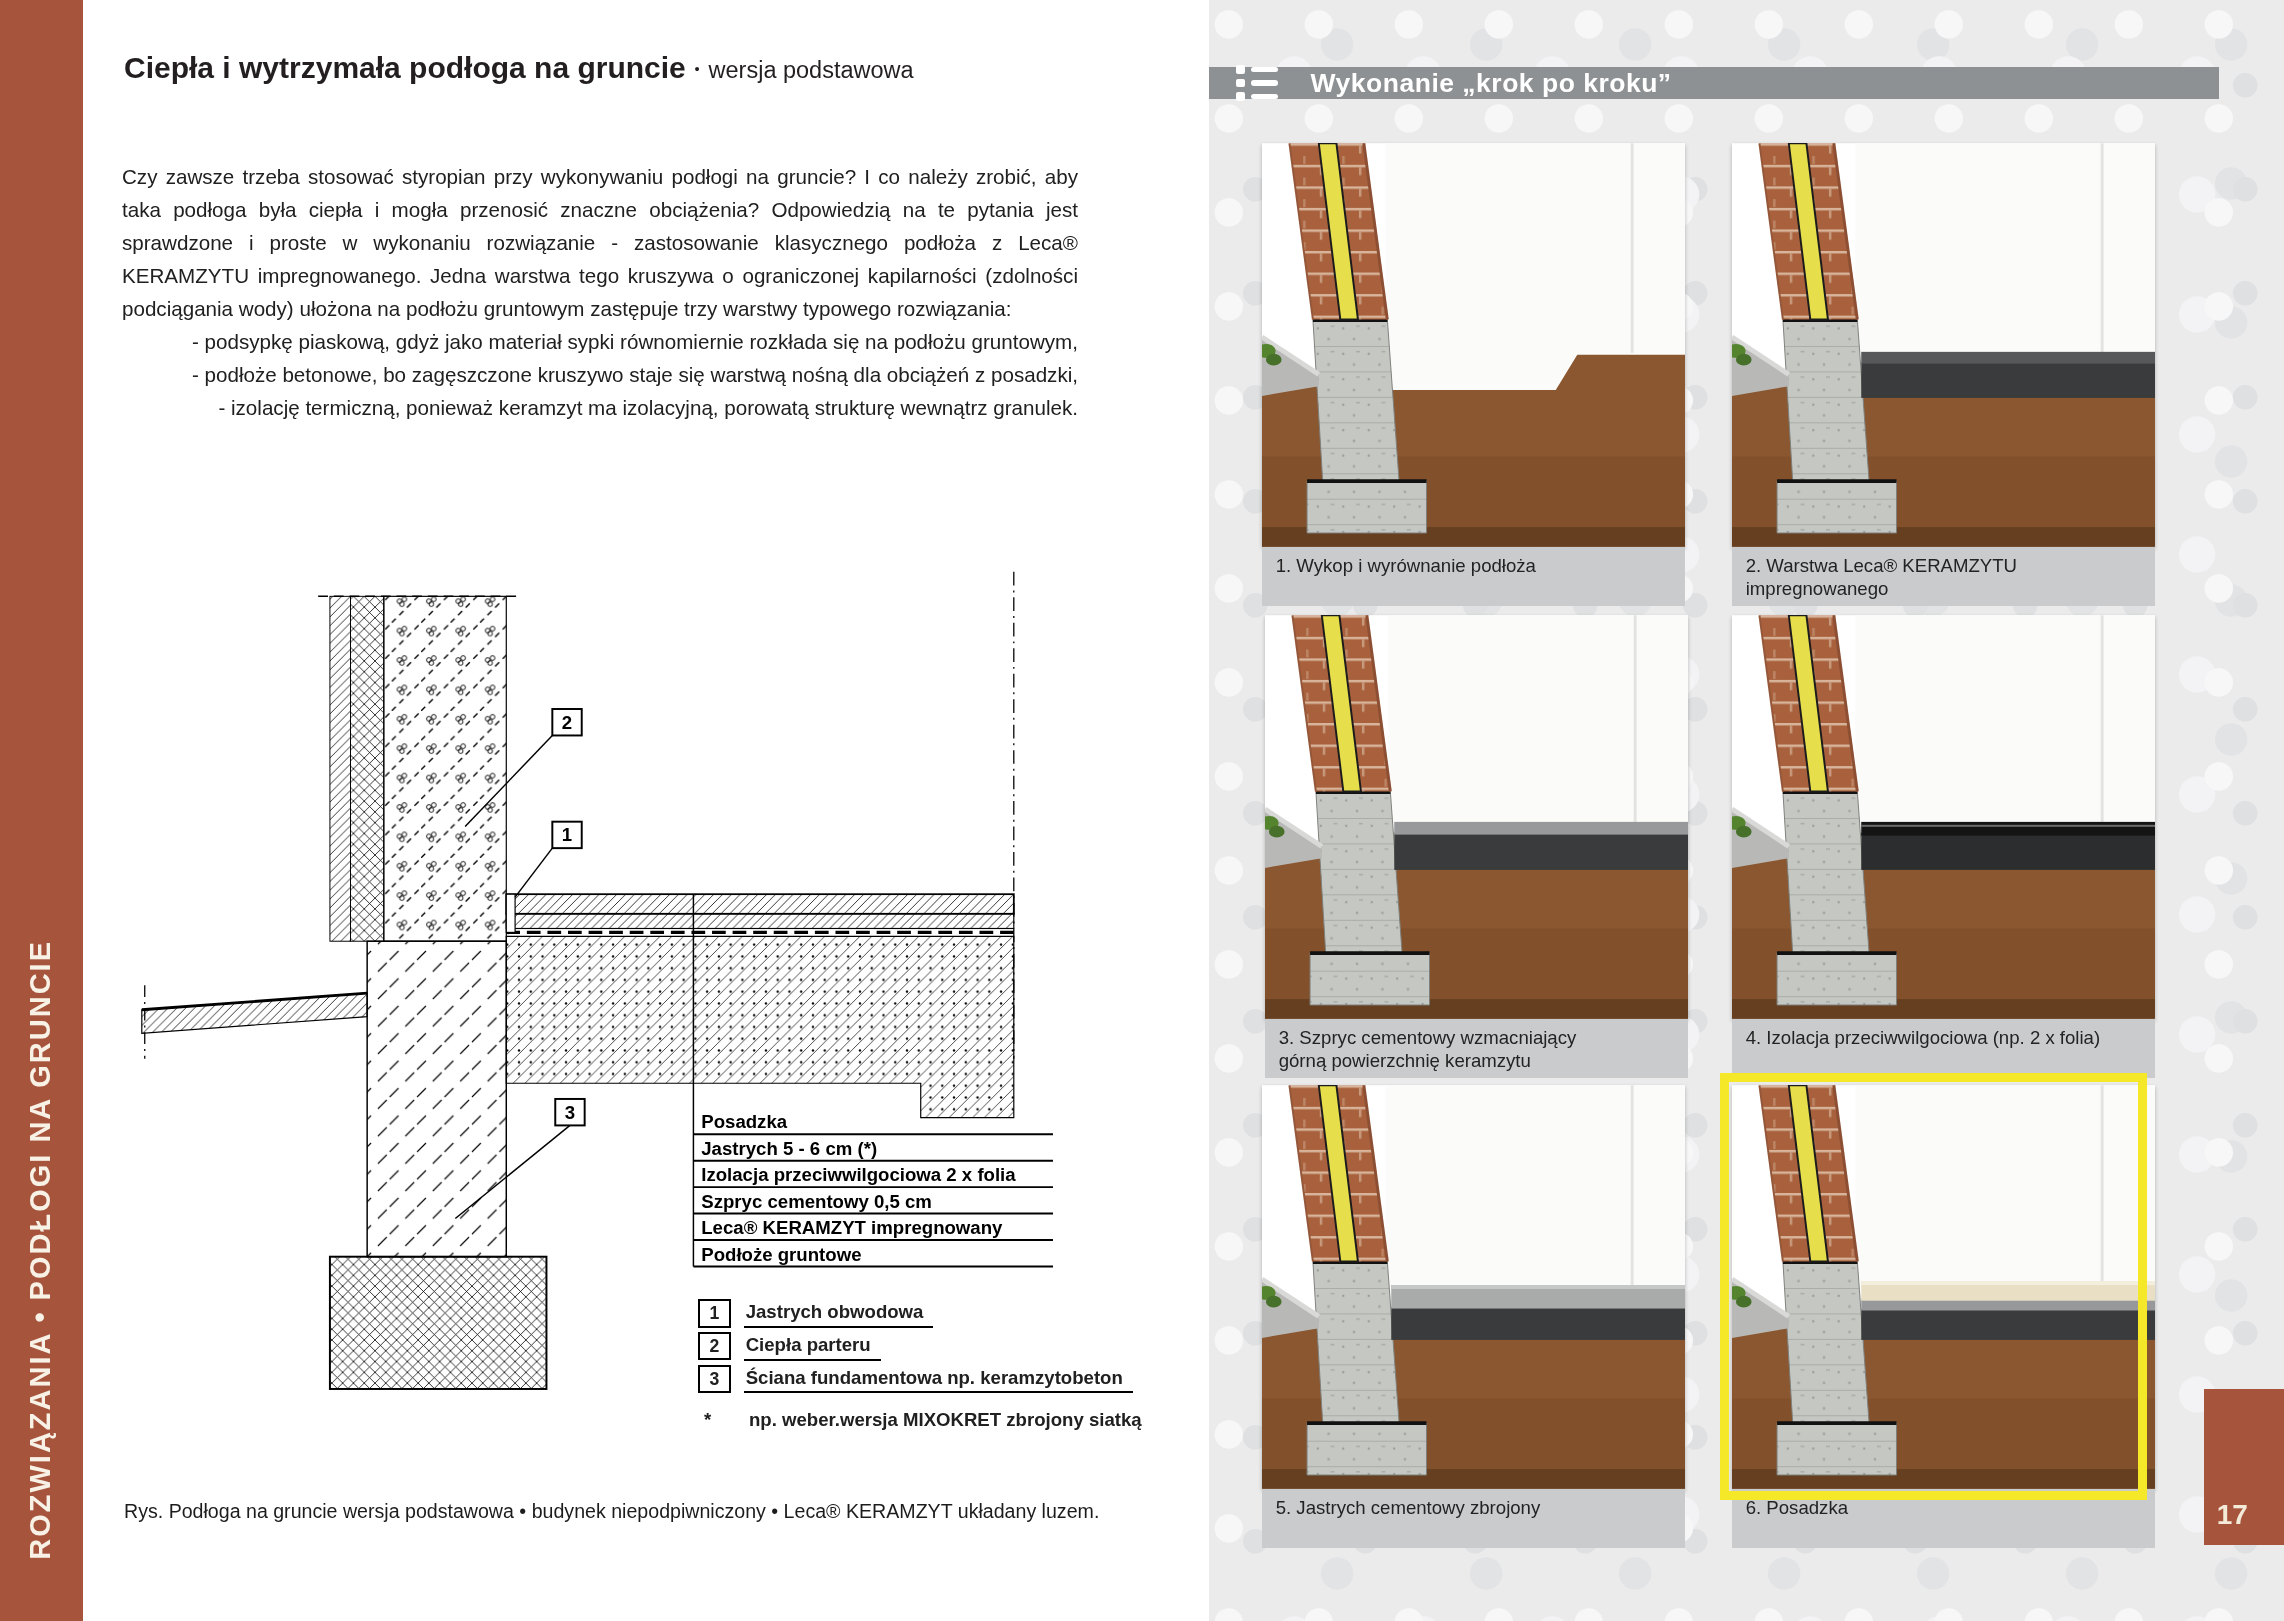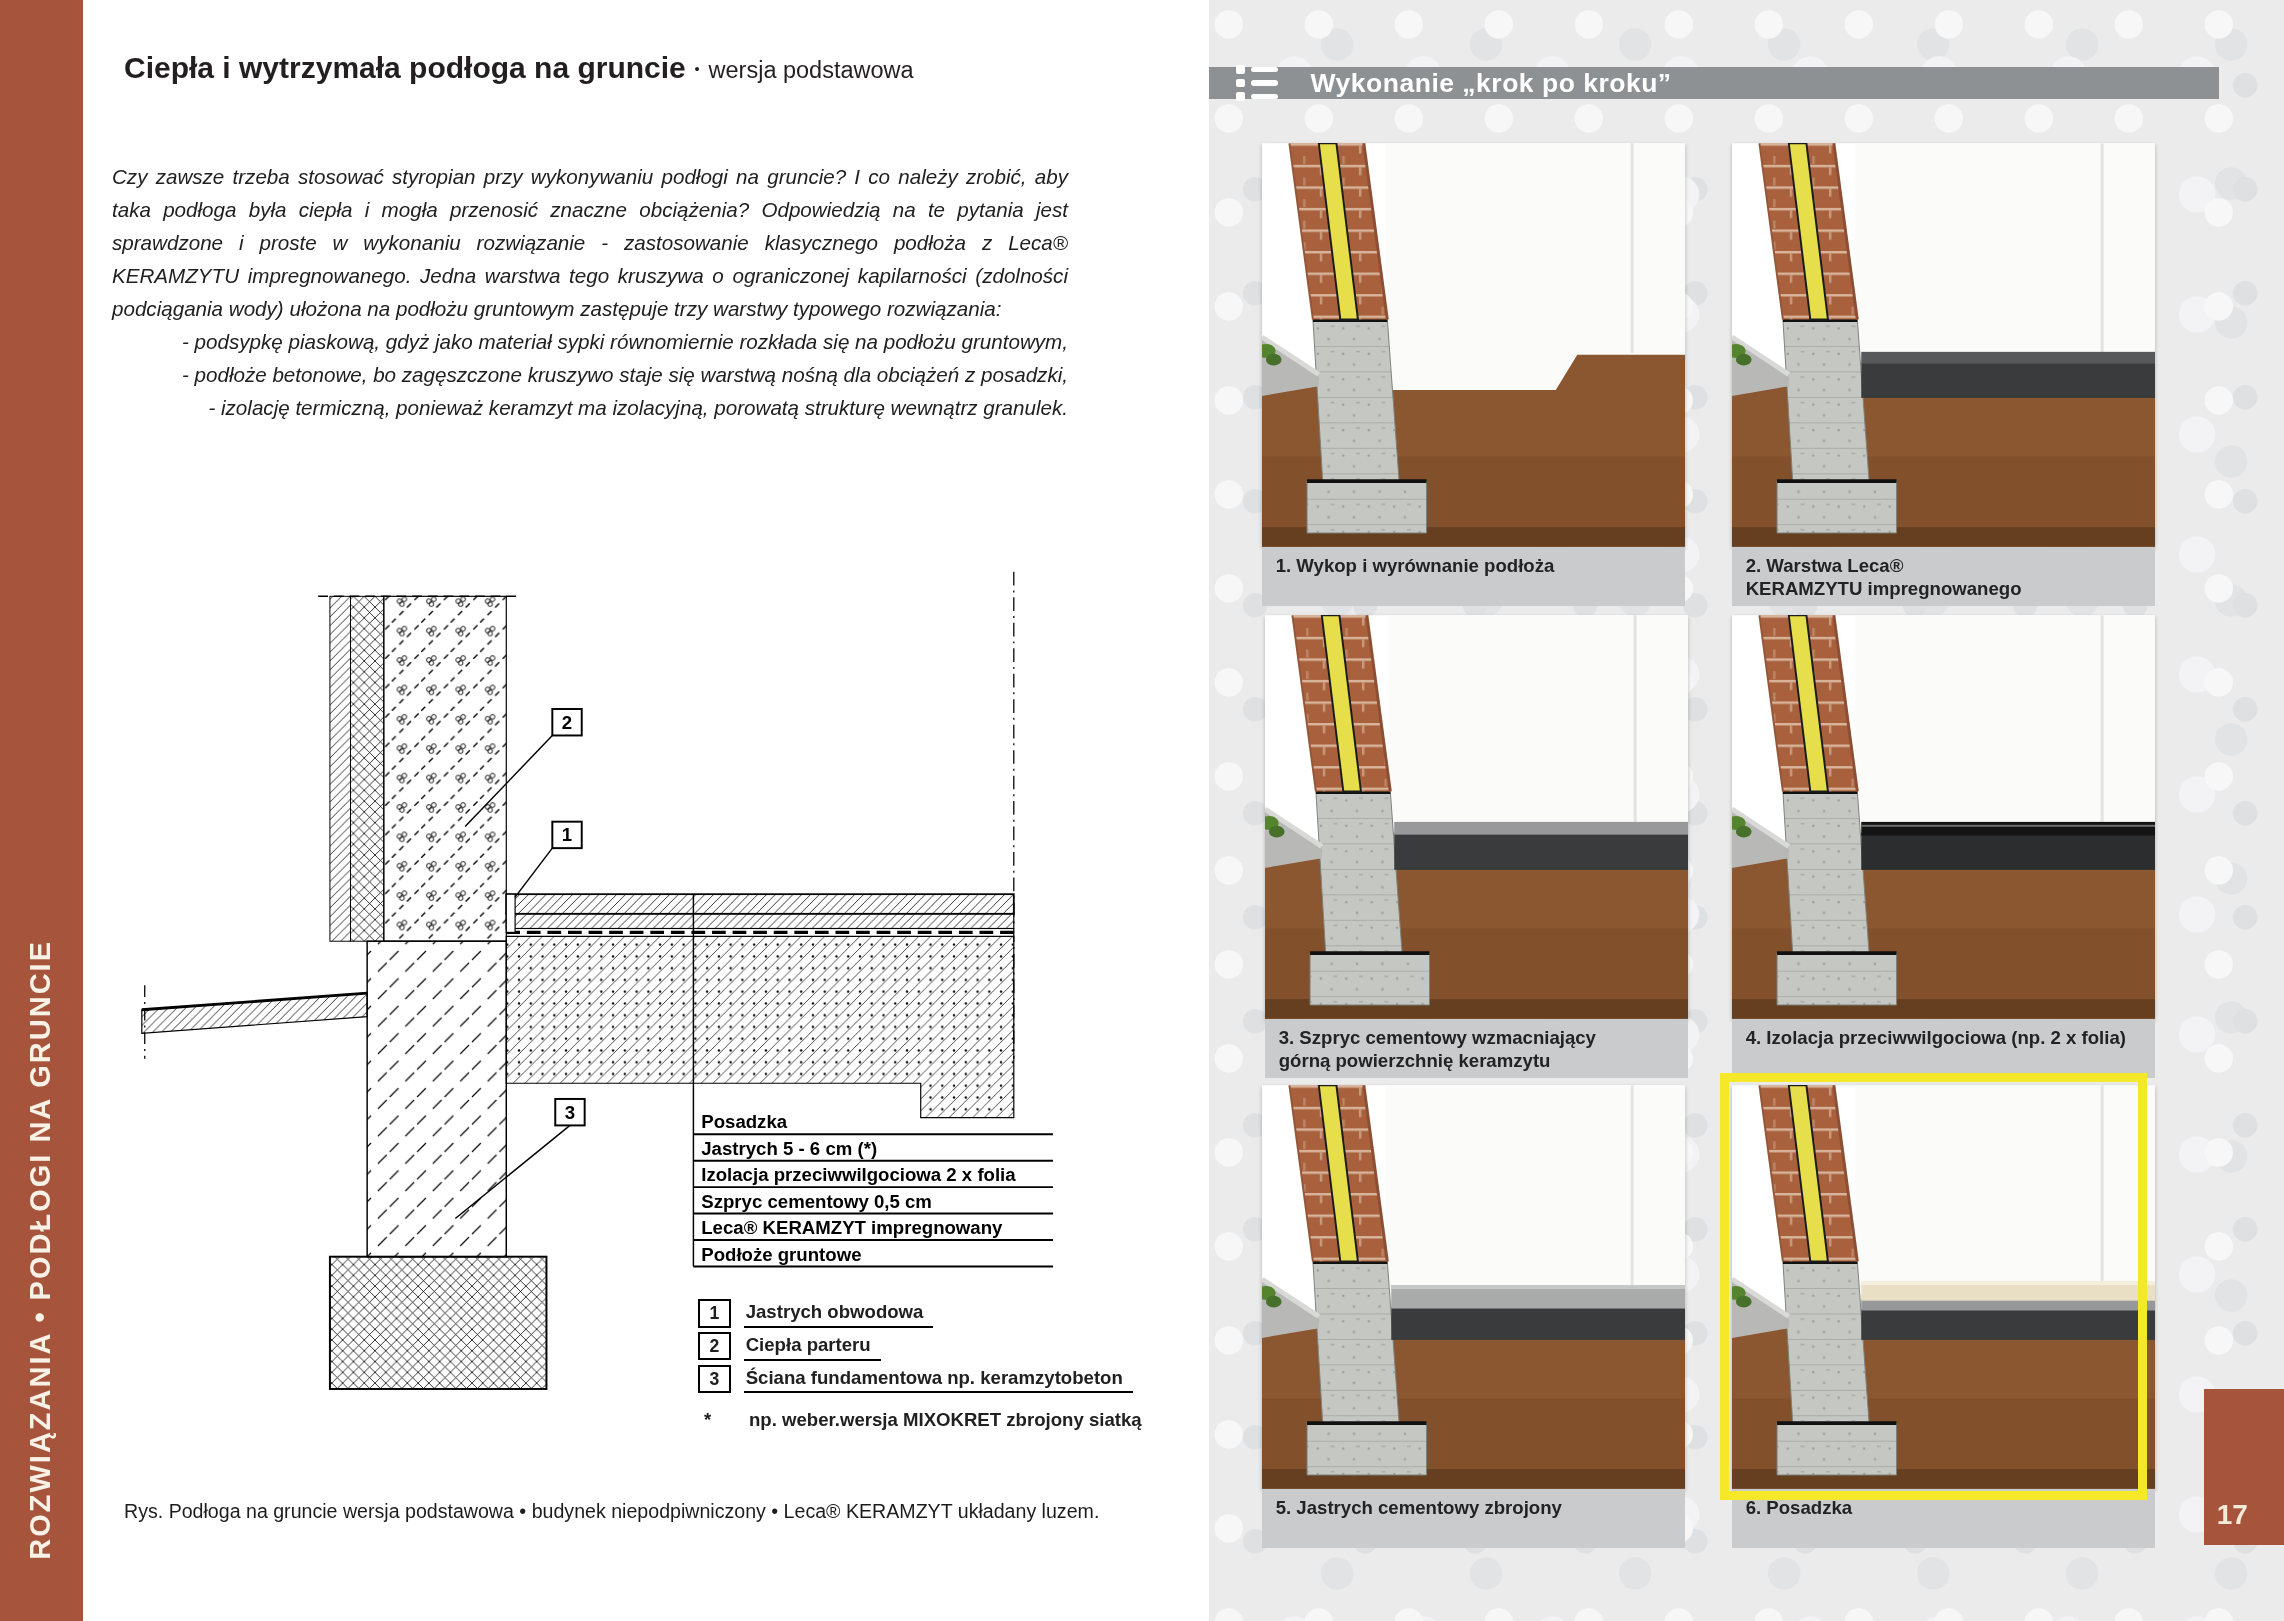--- a/index.html
+++ b/index.html
@@ -14,21 +14,21 @@
   .sidebar-label{
     position:absolute;left:23.5px;bottom:61px;
     writing-mode:vertical-rl;transform:rotate(180deg);
     font-size:29px;font-weight:bold;letter-spacing:2px;color:#f8f1e6;white-space:nowrap;
   }
   
   .title-wrap{position:absolute;left:124px;top:51px;white-space:nowrap;}
   .title-main{font-size:30px;font-weight:bold;color:#231f20;}
   .title-sep{font-size:14.7px;color:#231f20;padding:0 8.8px;vertical-align:3.9px;}
   .title-suffix{font-size:23.5px;color:#231f20;}
-  .intro{position:absolute;left:112px;top:160px;width:956px;font-size:20.6px;line-height:33px;font-style:italic;}
+  .intro{position:absolute;left:122px;top:160px;width:956px;font-size:20.6px;line-height:33px;}
   .intro p{margin:0;text-align:justify;}
   .intro .bullet{text-align:right;}
   .figure-caption{position:absolute;left:124px;top:1500px;font-size:19.6px;color:#1c1c1c;}
   
   .diagram-svg{position:absolute;left:127px;top:564px;width:931px;height:872px;}
   .diagram-svg text{font-family:"Liberation Sans","DejaVu Sans",sans-serif;}
   .lbl{font-size:19px;font-weight:bold;fill:#000;}
   .boxnum{font-size:19px;font-weight:bold;fill:#000;text-anchor:middle;}
   .legend{position:absolute;left:698px;top:1299px;}
   .legend-row{display:flex;align-items:flex-start;margin-bottom:3.9px;}
@@ -50,21 +50,21 @@
   }
   .steps-header{
     position:absolute;left:0;top:67px;width:1010px;height:32px;background:#8E9193;
     display:flex;align-items:center;
   }
   .list-icon{margin-left:27.4px;display:flex;flex-direction:column;gap:4.9px;}
   .list-icon .row{display:flex;align-items:center;gap:5.9px;}
   .list-icon .sq{width:8.8px;height:8.8px;background:#fff;border-radius:2px;}
   .list-icon .bar{width:26.5px;height:5.4px;background:#fff;border-radius:2.9px;}
   .steps-title{margin-left:33px;font-size:26.5px;font-weight:bold;color:#ffffff;letter-spacing:0.5px;}
-  .step-card{position:absolute;width:388px;font-weight:bold;}
+  .step-card{position:absolute;width:388px;}
   .step-card svg{display:block;width:423px;height:404px;box-shadow:0 2px 3.9px rgba(0,0,0,.25);}
   .step-caption{
     width:423px;height:59px;background:#C9CBCD;box-sizing:border-box;
     padding:6.9px 13.7px 0 13.7px;font-size:18.6px;line-height:23.5px;color:#232323;margin-top:0;
   }
   .card-2 .step-caption div{max-width:279px;}
   .card-3 .step-caption div{max-width:323px;}
   .highlight-frame{
     position:absolute;left:-11.8px;top:-11.8px;width:427px;height:427px;
     border:9.8px solid #F5E829;box-sizing:border-box;pointer-events:none;z-index:5;

